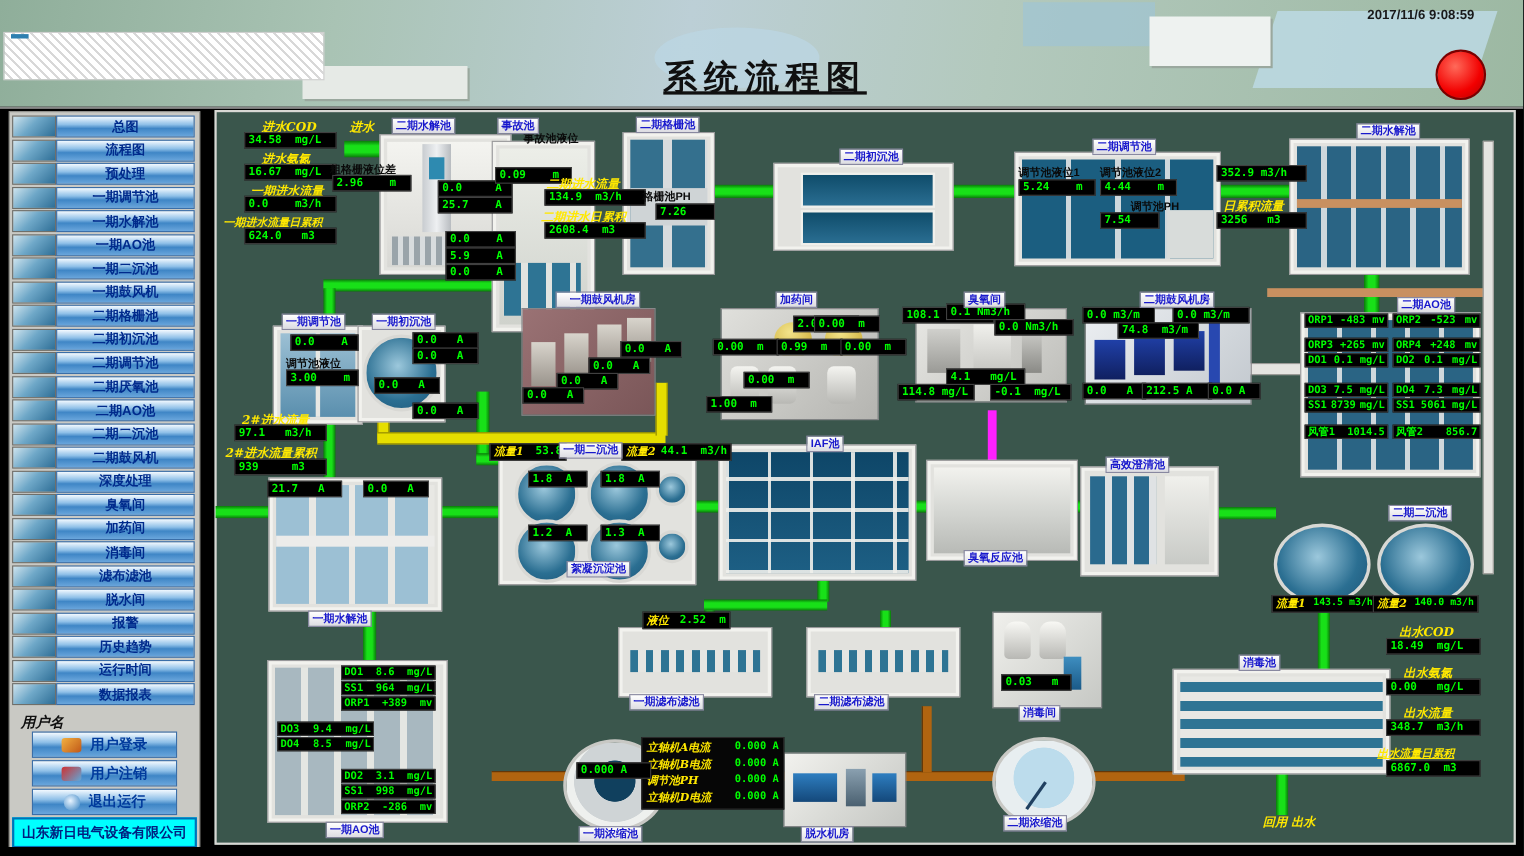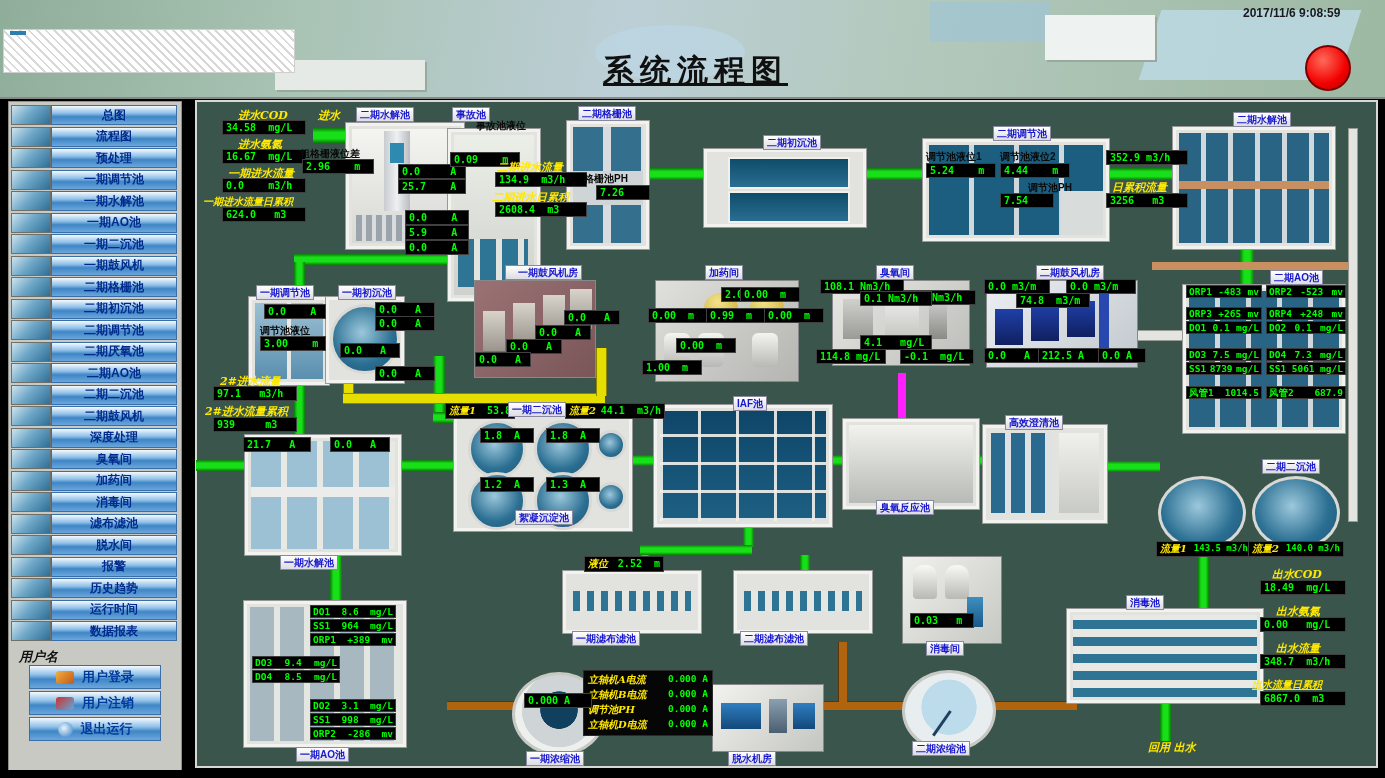--- a/index.html
+++ b/index.html
@@ -215,20 +215,21 @@
       <span>用户登录</span>
     </div>
     <div class="ubtn" style="top:589px;">
       <span class="uicon" id="icon-logout"></span>
       <span>用户注销</span>
     </div>
     <div class="ubtn" style="top:615px;">
       <span class="uicon" id="icon-exit"></span>
       <span>退出运行</span>
     </div>
+    <div id="company">山东新日电气设备有限公司</div>
   </div>
 
   <div id="main"></div>
 
   <div class="pipe pg" style="left:313px;top:128px;width:36px;height:15px;"></div>
   <div class="pipe pgv" style="left:504px;top:246px;width:11px;height:22px;"></div>
   <div class="pipe pg" style="left:294px;top:254px;width:212px;height:11px;"></div>
   <div class="pipe pgv" style="left:294px;top:262px;width:11px;height:36px;"></div>
   <div class="pipe pgv" style="left:433px;top:356px;width:12px;height:64px;"></div>
   <div class="pipe pg" style="left:433px;top:412px;width:30px;height:11px;"></div>
@@ -385,21 +386,21 @@
   <div class="dbox" style="left:642px;top:360px;width:52px;">1.00  m</div>
 
   <div class="tag" style="left:876px;top:265px;">臭氧间</div>
   <div class="room" style="left:832px;top:280px;width:136px;height:84px;background:linear-gradient(135deg,#e8e8e4,#bcbcb8);">
     <div style="position:absolute;left:10px;top:18px;width:30px;height:40px;background:linear-gradient(#d0d0cc,#9a9a96);"></div>
     <div style="position:absolute;left:52px;top:14px;width:34px;height:48px;background:linear-gradient(#f0f0ec,#c0c0bc);"></div>
     <div style="position:absolute;left:96px;top:22px;width:18px;height:36px;background:linear-gradient(#c8c8c4,#8a8a86);"></div>
   </div>
   <div class="dbox" style="left:820px;top:279px;width:76px;">108.1 Nm3/h</div>
   <div class="dbox" style="left:904px;top:279px;width:64px;margin-top:11px;">0.0 Nm3/h</div>
-  <div class="dbox" style="left:860px;top:291px;width:64px;">0.1 Nm3/h</div>
+  <div class="dbox" style="left:860px;top:276px;width:64px;">0.1 Nm3/h</div>
   <div class="dbox" style="left:860px;top:335px;width:64px;">4.1   mg/L</div>
   <div class="dbox" style="left:816px;top:349px;width:62px;">114.8 mg/L</div>
   <div class="dbox" style="left:900px;top:349px;width:66px;">-0.1  mg/L</div>
 
   <div class="tag" style="left:1036px;top:265px;">二期鼓风机房</div>
   <div class="room" style="left:986px;top:280px;width:150px;height:86px;background:linear-gradient(135deg,#eceff2,#c2c8ce);">
     <div style="position:absolute;left:8px;top:28px;width:28px;height:36px;background:linear-gradient(#2040a8,#102060);"></div>
     <div style="position:absolute;left:44px;top:24px;width:28px;height:36px;background:linear-gradient(#2040a8,#102060);"></div>
     <div style="position:absolute;left:80px;top:20px;width:28px;height:36px;background:linear-gradient(#2040a8,#102060);"></div>
     <div style="position:absolute;left:112px;top:10px;width:10px;height:64px;background:#2848b0;"></div>
@@ -467,21 +468,21 @@
         <span class="v">7.3</span>
         <span class="u">mg/L</span>
       </div>
       <div class="lvu">
         <span class="l">SS1</span>
         <span class="v">5061</span>
         <span class="u">mg/L</span>
       </div>
       <div class="lvu">
         <span class="l">风管2</span>
-        <span class="v">687.9</span>
+        <span class="v">856.7</span>
       </div>
     </div>
 
   <div class="struct" style="left:244px;top:434px;width:156px;height:120px;">
     <div class="inner" style="background:repeating-linear-gradient(90deg,#9cc0d4 0 30px,#e8e8e4 30px 36px);"></div>
     <div style="position:absolute;left:6px;top:52px;right:6px;height:10px;background:#ece….eee;z-index:3;background:#ececea;"></div>
   </div>
   <div class="tag" style="left:280px;top:555px;">一期水解池</div>
   <div class="dbox" style="left:243px;top:437px;width:60px;">21.7   A</div>
   <div class="dbox" style="left:330px;top:437px;width:52px;">0.0   A</div>

